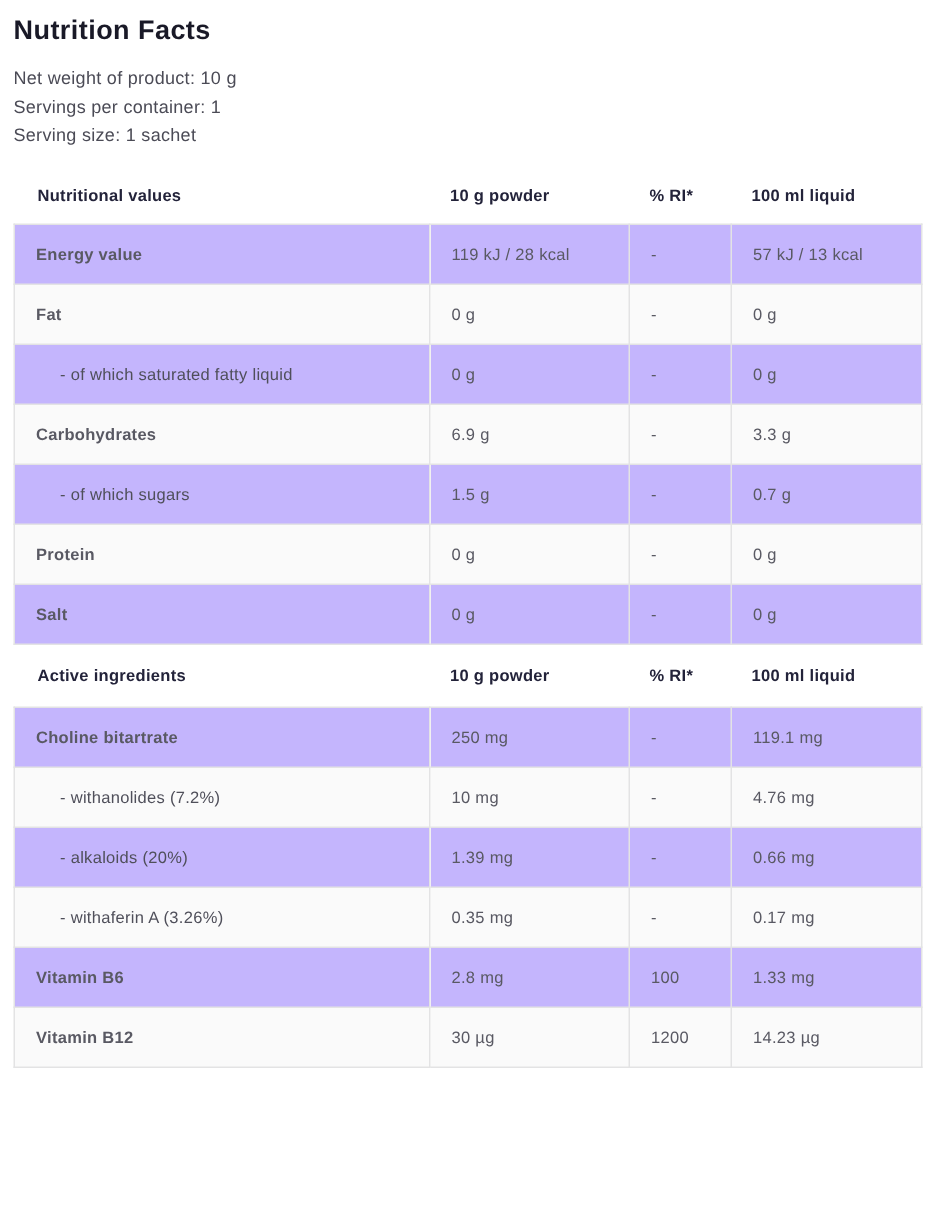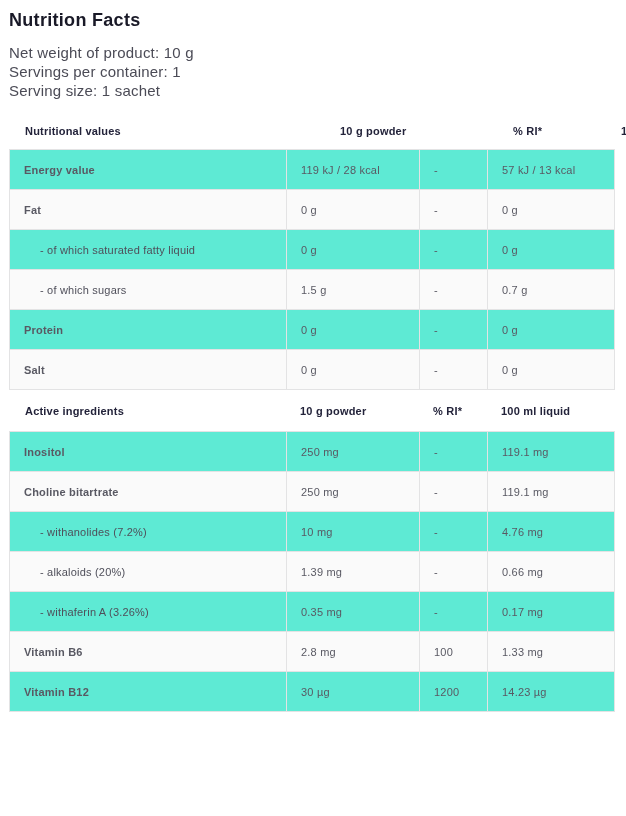--- a/index.html
+++ b/index.html
@@ -15,34 +15,34 @@
 
   .page-title {
     font-size: 18px;
     font-weight: 700;
     color: #191927;
     letter-spacing: 0.3px;
     margin: 0 0 12px 0;
   }
   .meta-block { margin-bottom: 10px; }
   .meta-line {
-    font-size: 15px;
+    font-size: 12px;
     line-height: 19px;
     color: #4b4b56;
     letter-spacing: 0.2px;
   }
 
   .tbl-section { width: 605px; }
   .sec-head {
     display: grid;
     grid-template-columns: 277px 133px 68px 127px;
     align-items: center;
     height: 41px;
   }
-  .tbl-section.first .sec-head { height: 37px; margin-top: 12px; gap: 40px; }
+  .tbl-section.first .sec-head { height: 37px; margin-top: 12px; }
   .sec-head .hc {
     font-size: 11px;
     font-weight: 700;
     color: #23233a;
     letter-spacing: 0.2px;
     padding-left: 14px;
     white-space: nowrap;
   }
   .sec-head .hc1 { padding-left: 16px; }
 
@@ -54,21 +54,21 @@
   table.data-table td {
     border: 1px solid #e3e3e4;
     height: 40px;
     vertical-align: middle;
     font-size: 11px;
     color: #595963;
     padding: 0 6px 0 14px;
     letter-spacing: 0.2px;
     white-space: nowrap;
     overflow: hidden;
-    background: #5eead4;
+    background: #c4b5fd;
   }
   table.data-table tr:nth-child(even) td { background: #fafafa; }
   td.label-cell {
     padding-left: 16px;
     font-weight: 700;
     color: #2c2c3f;
   }
   td.label-cell.indent {
     padding-left: 30px;
     font-weight: 400;
@@ -113,20 +113,26 @@
               <td class="label-cell">Fat</td>
               <td>0 g</td>
               <td>-</td>
               <td>0 g</td>
             </tr>
             <tr>
               <td class="label-cell indent">- of which saturated fatty liquid</td>
               <td>0 g</td>
               <td>-</td>
               <td>0 g</td>
+            </tr>
+            <tr>
+              <td class="label-cell">Carbohydrates</td>
+              <td>6.9 g</td>
+              <td>-</td>
+              <td>3.3 g</td>
             </tr>
             <tr>
               <td class="label-cell indent">- of which sugars</td>
               <td>1.5 g</td>
               <td>-</td>
               <td>0.7 g</td>
             </tr>
             <tr>
               <td class="label-cell">Protein</td>
               <td>0 g</td>
@@ -151,26 +157,20 @@
         </div>
         <table class="data-table">
           <colgroup>
             <col style="width: 277px;">
             <col style="width: 133px;">
             <col style="width: 68px;">
             <col style="width: 127px;">
           </colgroup>
           <tbody>
             <tr>
-              <td class="label-cell">Inositol</td>
-              <td>250 mg</td>
-              <td>-</td>
-              <td>119.1 mg</td>
-            </tr>
-            <tr>
               <td class="label-cell">Choline bitartrate</td>
               <td>250 mg</td>
               <td>-</td>
               <td>119.1 mg</td>
             </tr>
             <tr>
               <td class="label-cell indent">- withanolides (7.2%)</td>
               <td>10 mg</td>
               <td>-</td>
               <td>4.76 mg</td>

